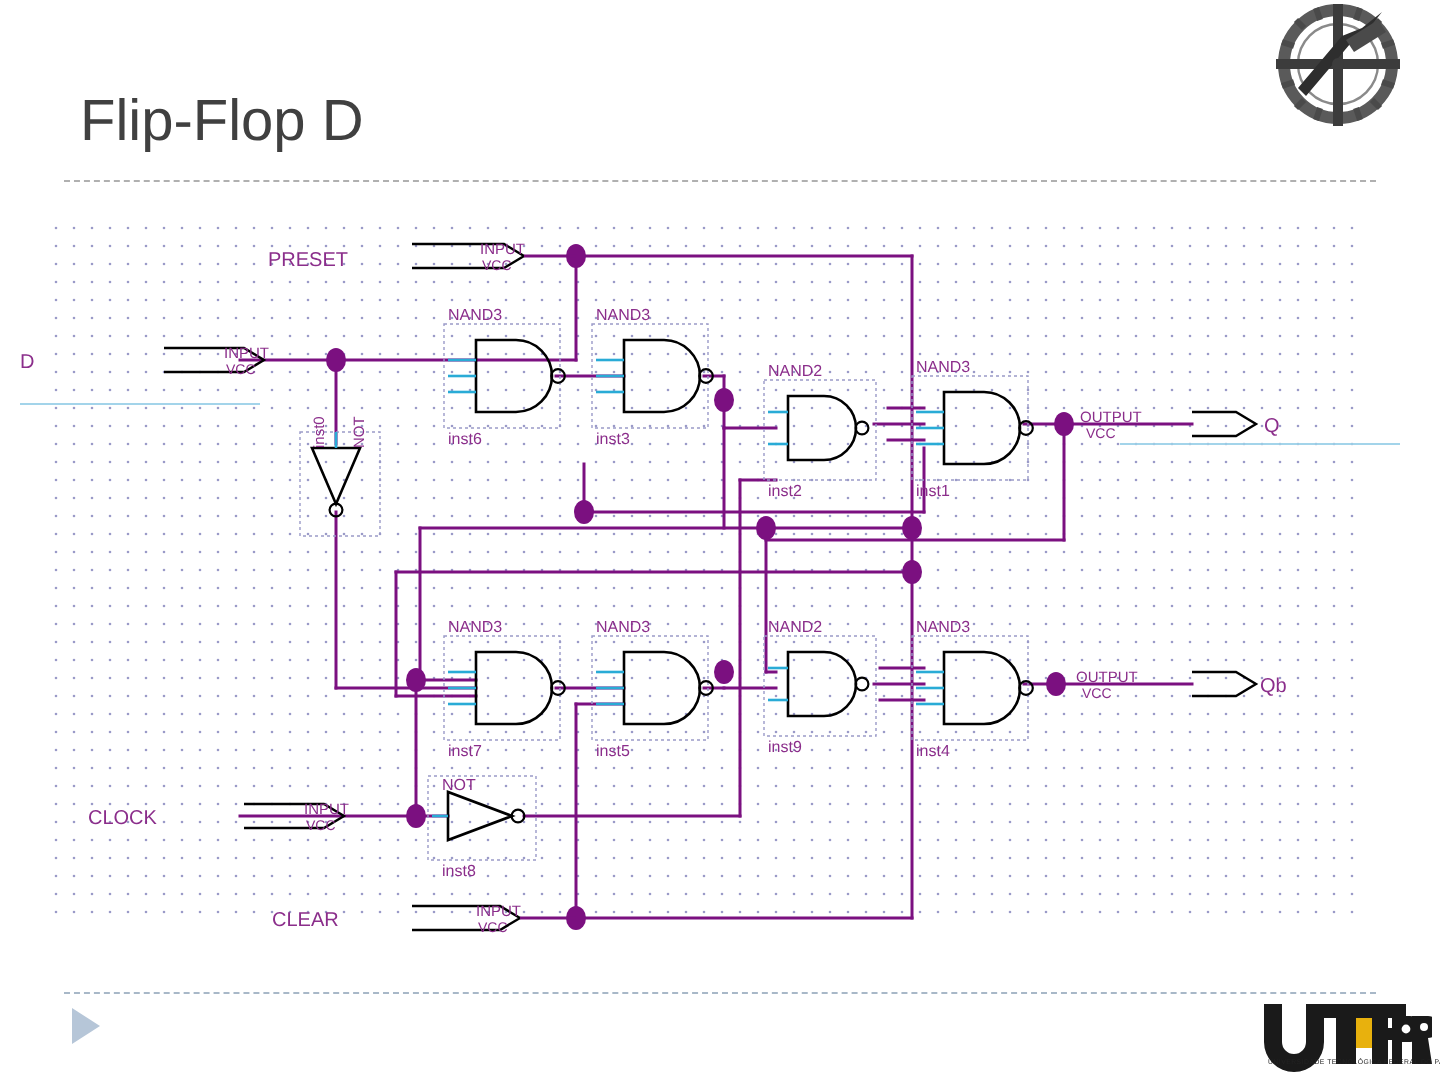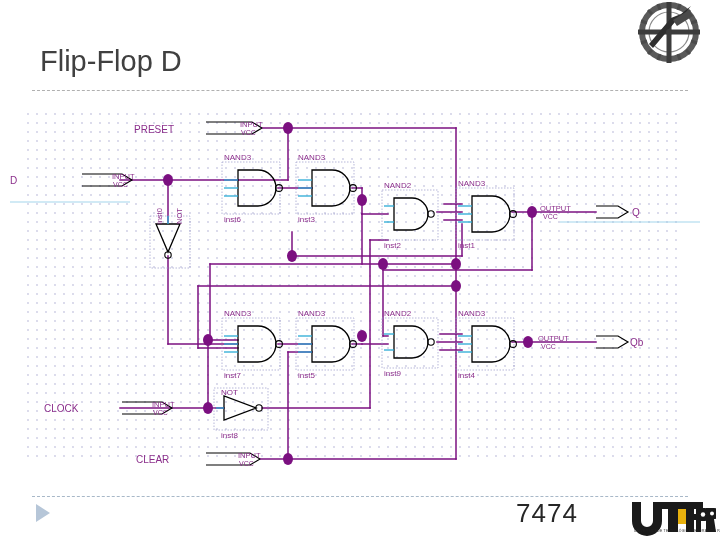--- a/index.html
+++ b/index.html
@@ -425,21 +425,20 @@
     </g>
 
   </svg>
 
   <div id="footer-rule"></div>
 
   <svg id="nav-arrow" viewBox="0 0 18 20">
     <path d="M 2,1 L 16,10 L 2,19 Z" fill="#b6c6d8"></path>
   </svg>
 
-  <div id="page-number">7474</div>
 
   <svg id="utfpr-logo" viewBox="0 0 86 36">
 
     <path d="M 2,2 L 11,2 L 11,21 A 6 6 0 0 0 23,21 L 23,2 L 32,2 L 32,21 A 15 15 0 0 1 2,21 Z" fill="#1A1A1A"></path>
 
     <rect x="28" y="2" width="28" height="7" fill="#1A1A1A"></rect>
     <rect x="38" y="2" width="10" height="30" fill="#1A1A1A"></rect>
 
     <rect x="48" y="9" width="12" height="15" fill="#E8B10D"></rect>
 

